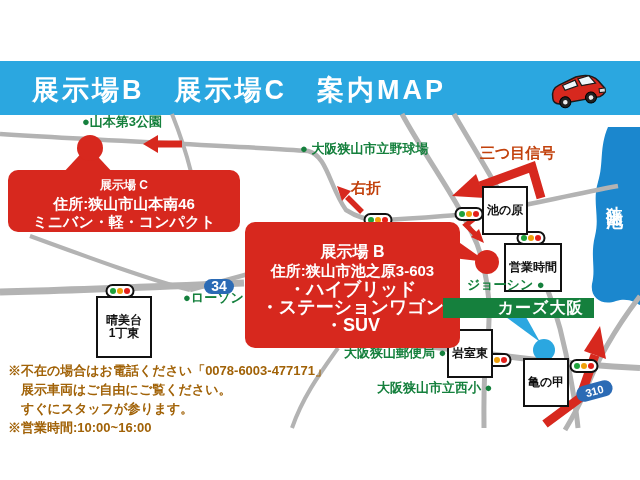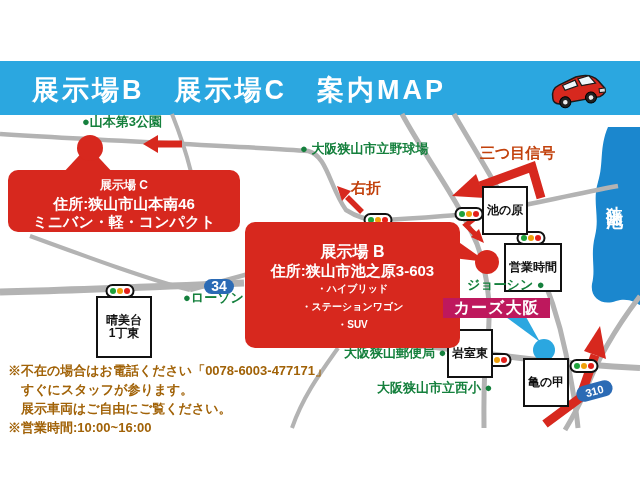--- a/index.html
+++ b/index.html
@@ -18,23 +18,23 @@
     padding:16px 3px;white-space:nowrap;line-height:13px;text-align:center;}
   .badge{background:#2B6BB5;color:#fff;font-weight:bold;text-align:center;border-radius:9px;}
   
   .callout{background:#D7281E;color:#fff;border-radius:10px;text-align:center;font-weight:bold;}
   #box-c{left:8px;top:170px;width:232px;height:62px;padding-top:6px;box-sizing:border-box;}
   #box-c .l1{font-size:12px;line-height:19px;}
   #box-c .l2,#box-c .l3{font-size:15px;line-height:18px;}
   #box-b{left:245px;top:222px;width:215px;height:126px;padding-top:20px;box-sizing:border-box;}
   #box-b .l1{font-size:16px;line-height:19px;}
   #box-b .l2{font-size:15px;line-height:19px;}
-  #box-b .item{font-size:10px;line-height:18px;}
-  #cars-osaka-box{left:443px;top:298px;width:107px;height:20px;background:#be185d;color:#fff;
-    font-size:16px;font-weight:bold;text-align:center;line-height:20px;letter-spacing:1px;}
+  #box-b .item{font-size:18px;line-height:18px;}
+  #cars-osaka-box{left:443px;top:298px;width:107px;height:20px;background:#15803d;color:#fff;
+    font-size:16px;font-weight:bold;text-align:center;line-height:20px;letter-spacing:1px;padding-left:44px;}
   
   #lake-label{left:603px;top:192px;writing-mode:vertical-rl;text-orientation:upright;
     color:#fff;font-size:17px;font-weight:bold;letter-spacing:3px;}
   
   #notes{left:8px;top:361px;font-size:13px;font-weight:bold;color:#a16207;line-height:19px;}
   #notes .indent{padding-left:13px;}
   #badge-34{left:204px;top:279px;width:30px;height:15px;font-size:14px;line-height:15px;}
   #badge-310{left:576px;top:383px;width:37px;height:16px;font-size:11px;line-height:16px;transform:rotate(-15deg);}
 </style>
 </head>
@@ -187,18 +187,18 @@
     <div class="l2">住所:狭山市池之原3-603</div>
     <div class="item">・ハイブリッド</div>
     <div class="item">・ステーションワゴン</div>
     <div class="item">・SUV</div>
   </div>
 
   <div id="cars-osaka-box" class="abs">カーズ大阪</div>
 
   <div id="notes" class="abs">
     <div>※不在の場合はお電話ください「0078-6003-477171」</div>
+    <div class="indent">展示車両はご自由にご覧ください。</div>
     <div class="indent">すぐにスタッフが参ります。</div>
-    <div class="indent">展示車両はご自由にご覧ください。</div>
     <div>※営業時間:10:00~16:00</div>
   </div>
 
 </div>
 
 </body></html>

